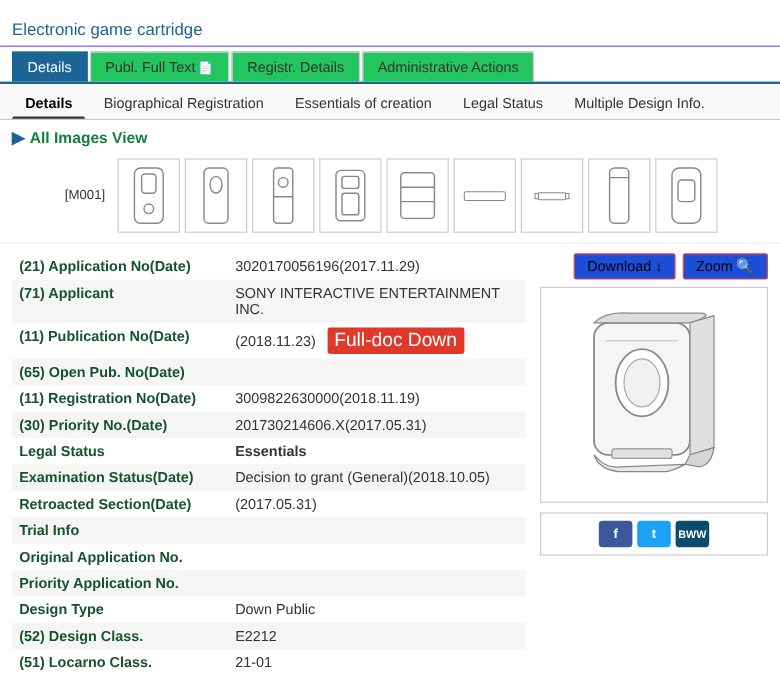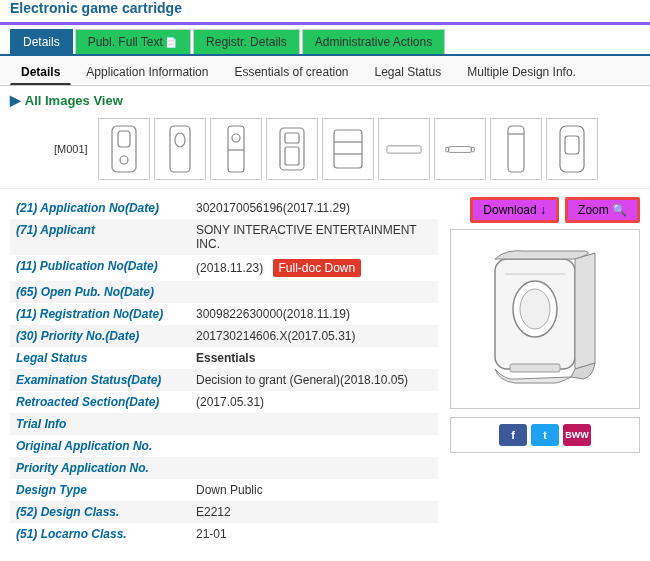--- a/index.html
+++ b/index.html
@@ -1,18 +1,18 @@
 <!DOCTYPE html>
 <html><head>
   <meta charset="utf-8">
   <style>
     * { box-sizing: border-box; margin: 0; padding: 0; }
     body { font-family: Arial, sans-serif; font-size: 12px; color: #333; background: #fff; width: 650px; }
 
-    .page-title { color: #1a6496; font-size: 14px; font-weight: bold; padding: 0 10px 6px; border-bottom: 3px solid #8b5cf6; }
+    .page-title { color: #1a6496; font-size: 14px; font-weight: normal; padding: 16px 10px 6px; border-bottom: 1px solid #8b5cf6; }
 
     .main-tabs { display: flex; border-bottom: 2px solid #1a6496; padding: 0 10px; margin-top: 4px; }
     .main-tab { padding: 5px 12px; font-size: 12px; cursor: pointer; border: 1px solid #ccc; border-bottom: none; background: #22c55e; color: #333; margin-right: 2px; }
     .main-tab.active { background: #1a6496; color: #fff; border-color: #1a6496; }
     .main-tab.pdf-icon::after { content: " 📄"; font-size: 10px; }
 
     .sub-tabs { display: flex; border-bottom: 1px solid #ccc; padding: 4px 10px 0; background: #f9f9f9; }
     .sub-tab { padding: 4px 10px; font-size: 12px; cursor: pointer; color: #333; margin-right: 4px; border: 1px solid transparent; }
     .sub-tab.active { color: #000; font-weight: bold; border-bottom: 2px solid #333; }
 
@@ -24,53 +24,53 @@
     .img-label { font-size: 11px; margin-right: 6px; color: #333; white-space: nowrap; padding-left: 44px; }
     .thumbnail { width: 52px; height: 62px; border: 1px solid #ccc; display: flex; align-items: center; justify-content: center; background: #fff; flex-shrink: 0; }
     .thumbnail svg { width: 40px; height: 55px; }
 
     .content-area { display: flex; padding: 8px 10px; gap: 12px; }
     .left-col { flex: 1; }
     .right-col { width: 190px; flex-shrink: 0; }
 
     .info-table { width: 100%; border-collapse: collapse; font-size: 12px; }
     .info-table tr td { padding: 4px 6px; vertical-align: top; }
-    .info-table tr td:first-child { font-weight: bold; white-space: nowrap; width: 180px; color: #0369a1; font-style: italic; }
+    .info-table tr td:first-child { font-weight: bold; white-space: nowrap; width: 180px; color: #14532d; }
     .info-table tr td:last-child { color: #333; }
     .info-table tr:nth-child(even) { background: #f5f5f5; }
 
     .download-area { display: flex; gap: 6px; justify-content: flex-end; margin-bottom: 6px; }
-    .btn-download, .btn-zoom { padding: 3px 10px; font-size: 12px; border: 3px solid #ef4444; background: #d946ef; cursor: pointer; border-radius: 2px; }
+    .btn-download, .btn-zoom { padding: 3px 10px; font-size: 12px; border: 1px solid #ef4444; background: #1d4ed8; cursor: pointer; border-radius: 2px; }
 
     .product-image { border: 1px solid #ccc; width: 190px; height: 180px; display: flex; align-items: center; justify-content: center; background: #fff; margin-bottom: 8px; }
     .product-image svg { width: 140px; height: 160px; }
 
     .social-bar { border: 1px solid #ccc; padding: 6px; display: flex; align-items: center; gap: 4px; justify-content: center; }
     .social-btn { width: 28px; height: 22px; border-radius: 3px; display: flex; align-items: center; justify-content: center; font-size: 11px; font-weight: bold; color: #fff; cursor: pointer; }
     .fb { background: #3b5998; }
     .tw { background: #1da1f2; }
-    .other { background: #be185d; font-size: 9px; }
-
-    .full-doc-btn { display: inline-block; background: #e0392a; color: #fff; font-size: 12px; padding: 2px 6px; cursor: pointer; margin-left: 6px; border-radius: 2px; }
+    .other { background: #0c4a6e; font-size: 9px; }
+
+    .full-doc-btn { display: inline-block; background: #e0392a; color: #fff; font-size: 16px; padding: 2px 6px; cursor: pointer; margin-left: 6px; border-radius: 2px; }
   </style>
 </head>
 <body>
 
 <div class="page-title">Electronic game cartridge</div>
 
 <div class="main-tabs">
   <div class="main-tab active">Details</div>
   <div class="main-tab pdf-icon">Publ. Full Text</div>
   <div class="main-tab">Registr. Details</div>
   <div class="main-tab">Administrative Actions</div>
 </div>
 
 <div class="sub-tabs">
   <div class="sub-tab active">Details</div>
-  <div class="sub-tab">Application Information</div>
+  <div class="sub-tab">Biographical Registration</div>
   <div class="sub-tab">Essentials of creation</div>
   <div class="sub-tab">Legal Status</div>
   <div class="sub-tab">Multiple Design Info.</div>
 </div>
 
 <div class="section-header">
   <span class="arrow">▶</span>
   <span>All Images View</span>
 </div>
 

